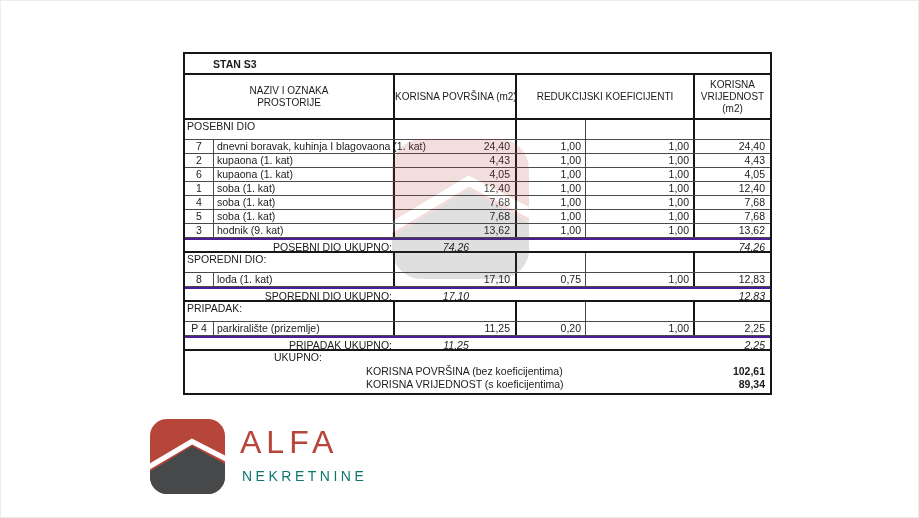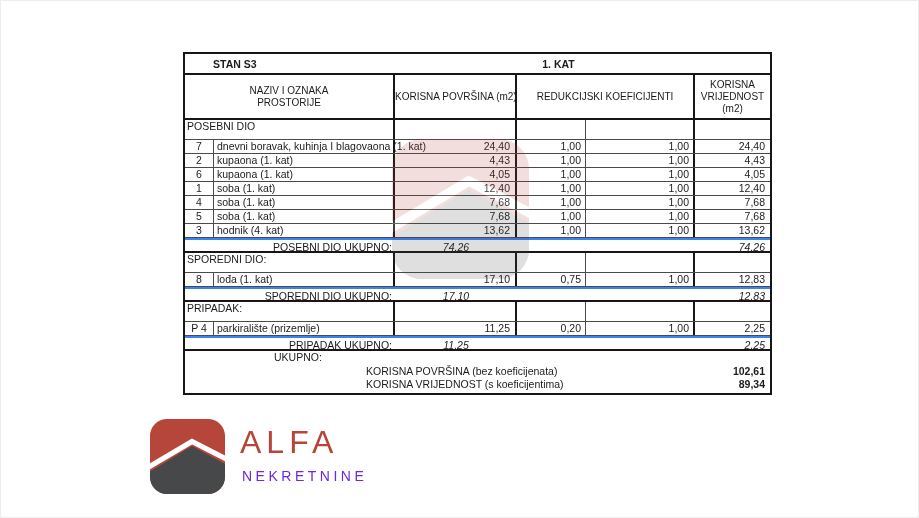--- a/index.html
+++ b/index.html
@@ -41,21 +41,21 @@
 
   
   .sect-row { height:20px; }
   .sect-label { width:210px; padding-left:2px; line-height:12px; }
 
   
   .data-row { height:14px; }
   .data-row .cell { line-height:13px; }
 
   
-  .sub-row { height:15px; border-top:2px solid #3b82f6; border-bottom:2px solid #161616; }
+  .sub-row { height:15px; border-top:2px solid #4c1d95; border-bottom:2px solid #161616; }
   .sub-label { width:210px; text-align:right; padding-right:3px; line-height:14px; }
   .sub-area  { width:122px; text-align:center; font-style:italic; line-height:14px; }
   .sub-fill  { width:178px; }
   .sub-val   { flex:1; text-align:right; padding-right:5px; font-style:italic; line-height:14px; }
 
   
   .sum-row { height:13px; border-bottom:none; }
   .sum-row.first { height:14px;padding-left:37px; }
   .sum-row.last { height:15px; }
   .sum-ukupno { padding-left:52px; line-height:13px; }
@@ -78,21 +78,20 @@
 </style>
 </head>
 <body>
 
 <div class="frame"></div>
 
 <div class="sheet">
 
   <div class="row title-row">
     <div class="cell title-left">STAN S3</div>
-    <div class="cell title-right">1. KAT</div>
   </div>
 
   <div class="row head-row">
     <div class="cell head-cell c-group b2">
       <span>NAZIV I OZNAKA</span>
       <span>PROSTORIJE</span>
     </div>
     <div class="cell head-cell head-area b2">
       <span>KORISNA POVRŠINA (m2)</span>
     </div>
@@ -157,21 +156,21 @@
   <div class="row data-row">
     <div class="cell c-num b1">5</div>
     <div class="cell c-name b2">soba (1. kat)</div>
     <div class="cell c-area b2">7,68</div>
     <div class="cell c-k1 b1">1,00</div>
     <div class="cell c-k2 b2">1,00</div>
     <div class="cell c-val">7,68</div>
   </div>
   <div class="row data-row">
     <div class="cell c-num b1">3</div>
-    <div class="cell c-name b2">hodnik (4. kat)</div>
+    <div class="cell c-name b2">hodnik (9. kat)</div>
     <div class="cell c-area b2">13,62</div>
     <div class="cell c-k1 b1">1,00</div>
     <div class="cell c-k2 b2">1,00</div>
     <div class="cell c-val">13,62</div>
   </div>
 
   <div class="row sub-row">
     <div class="cell sub-label">POSEBNI DIO UKUPNO:</div>
     <div class="cell sub-area">74,26</div>
     <div class="cell sub-fill"></div>
@@ -223,21 +222,21 @@
     <div class="cell sub-label">PRIPADAK UKUPNO:</div>
     <div class="cell sub-area">11,25</div>
     <div class="cell sub-fill"></div>
     <div class="cell sub-val">2,25</div>
   </div>
 
   <div class="row sum-row first">
     <div class="cell sum-ukupno">UKUPNO:</div>
   </div>
   <div class="row sum-row">
-    <div class="cell sum-label">KORISNA POVRŠINA (bez koeficijenata)</div>
+    <div class="cell sum-label">KORISNA POVRŠINA (bez koeficijentima)</div>
     <div class="cell sum-value">102,61</div>
   </div>
   <div class="row sum-row last">
     <div class="cell sum-label">KORISNA VRIJEDNOST (s koeficijentima)</div>
     <div class="cell sum-value">89,34</div>
   </div>
 
 </div>
 
 <div class="watermark">
@@ -250,14 +249,14 @@
 
 <div class="logo">
   <div class="logo-icon">
     <svg class="icon-svg" viewBox="0 0 100 100" preserveAspectRatio="none">
       <rect x="0" y="0" width="100" height="100" fill="#b6453a"></rect>
       <path d="M0,70 L56,36 L100,60 L100,100 L0,100 Z" fill="#47484a"></path>
       <path d="M-5,66 L56,30 L105,55" stroke="#ffffff" stroke-width="7" fill="none"></path>
     </svg>
   </div>
   <div class="logo-wordmark" style="color:#b6453a;">ALFA</div>
-  <div class="logo-subtitle" style="color:#6d28d9;">NEKRETNINE</div>
+  <div class="logo-subtitle" style="color:#0f766e;">NEKRETNINE</div>
 </div>
 
 </body></html>

